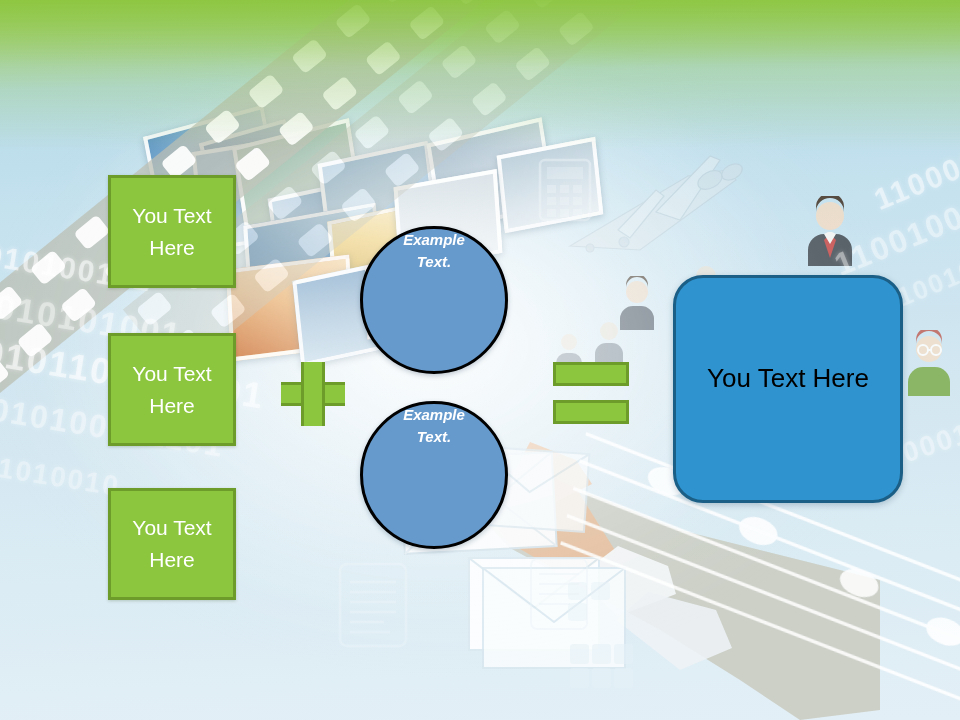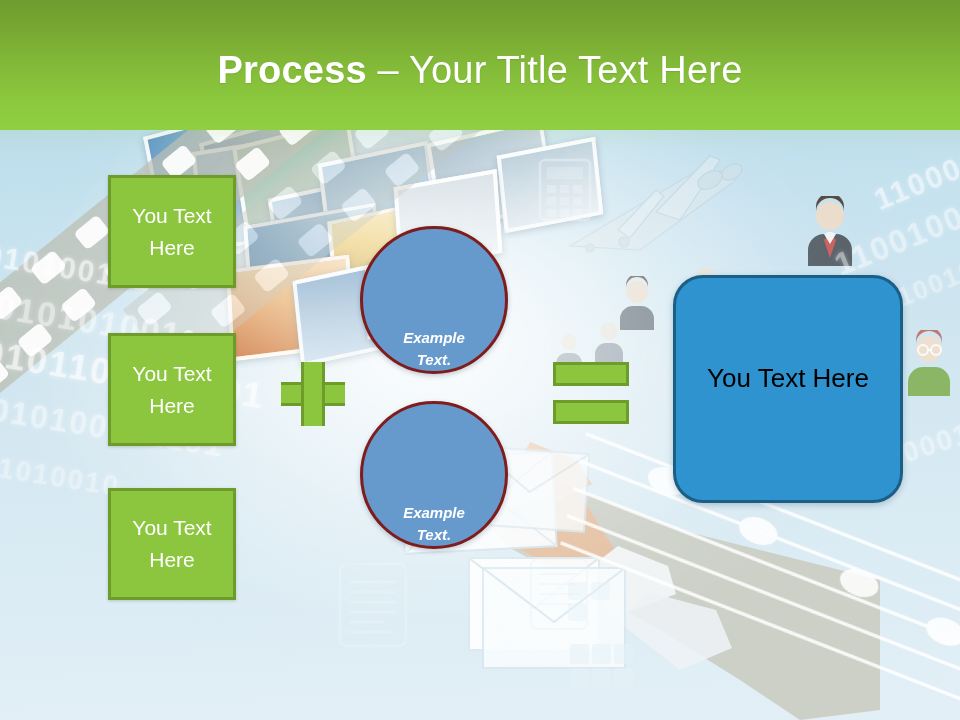--- a/index.html
+++ b/index.html
@@ -199,29 +199,29 @@
   .gb1 { left: 108px; top: 175px; height: 113px; }
   .gb2 { left: 108px; top: 333px; height: 113px; }
   .gb3 { left: 108px; top: 488px; height: 112px; }
 
   .circle {
     position: absolute;
     width: 148px; height: 148px;
     box-sizing: border-box;
     border-radius: 50%;
     background: #6699CC;
-    border: 3px solid #7f1d1d;
+    border: 3px solid #000000;
     color: #ffffff;
     font-size: 15px;
     line-height: 22px;
     font-weight: 700;
     font-style: italic;
     text-align: center;
     display: flex;
-    align-items: flex-end;
+    align-items: flex-start;
     justify-content: center;
     box-shadow: 0 2px 5px rgba(20,50,85,0.25);
   }
   .c1 { left: 360px; top: 226px; }
   .c2 { left: 360px; top: 401px; }
 
   .blue-rect {
     position: absolute;
     left: 673px; top: 275px;
     width: 230px; height: 228px;
@@ -497,25 +497,20 @@
     <div class="binary bin-l5">01010010</div>
     <div class="binary bin-r1">1100010</div>
     <div class="binary bin-r2">110010010</div>
     <div class="binary bin-r3">0100101</div>
     <div class="binary bin-r4">0100010</div>
 
     <div class="vignette"></div>
     <div class="bg-greenfade"></div>
   </div>
 
-  <div class="header">
-    <div class="header-title">
-      <span class="bold">Process</span><span class="light"> – Your Title Text Here</span>
-    </div>
-  </div>
 
   <div class="shapes">
 
     <div class="green-box gb1">
       <span>You Text Here</span>
     </div>
     <div class="green-box gb2">
       <span>You Text Here</span>
     </div>
     <div class="green-box gb3">

